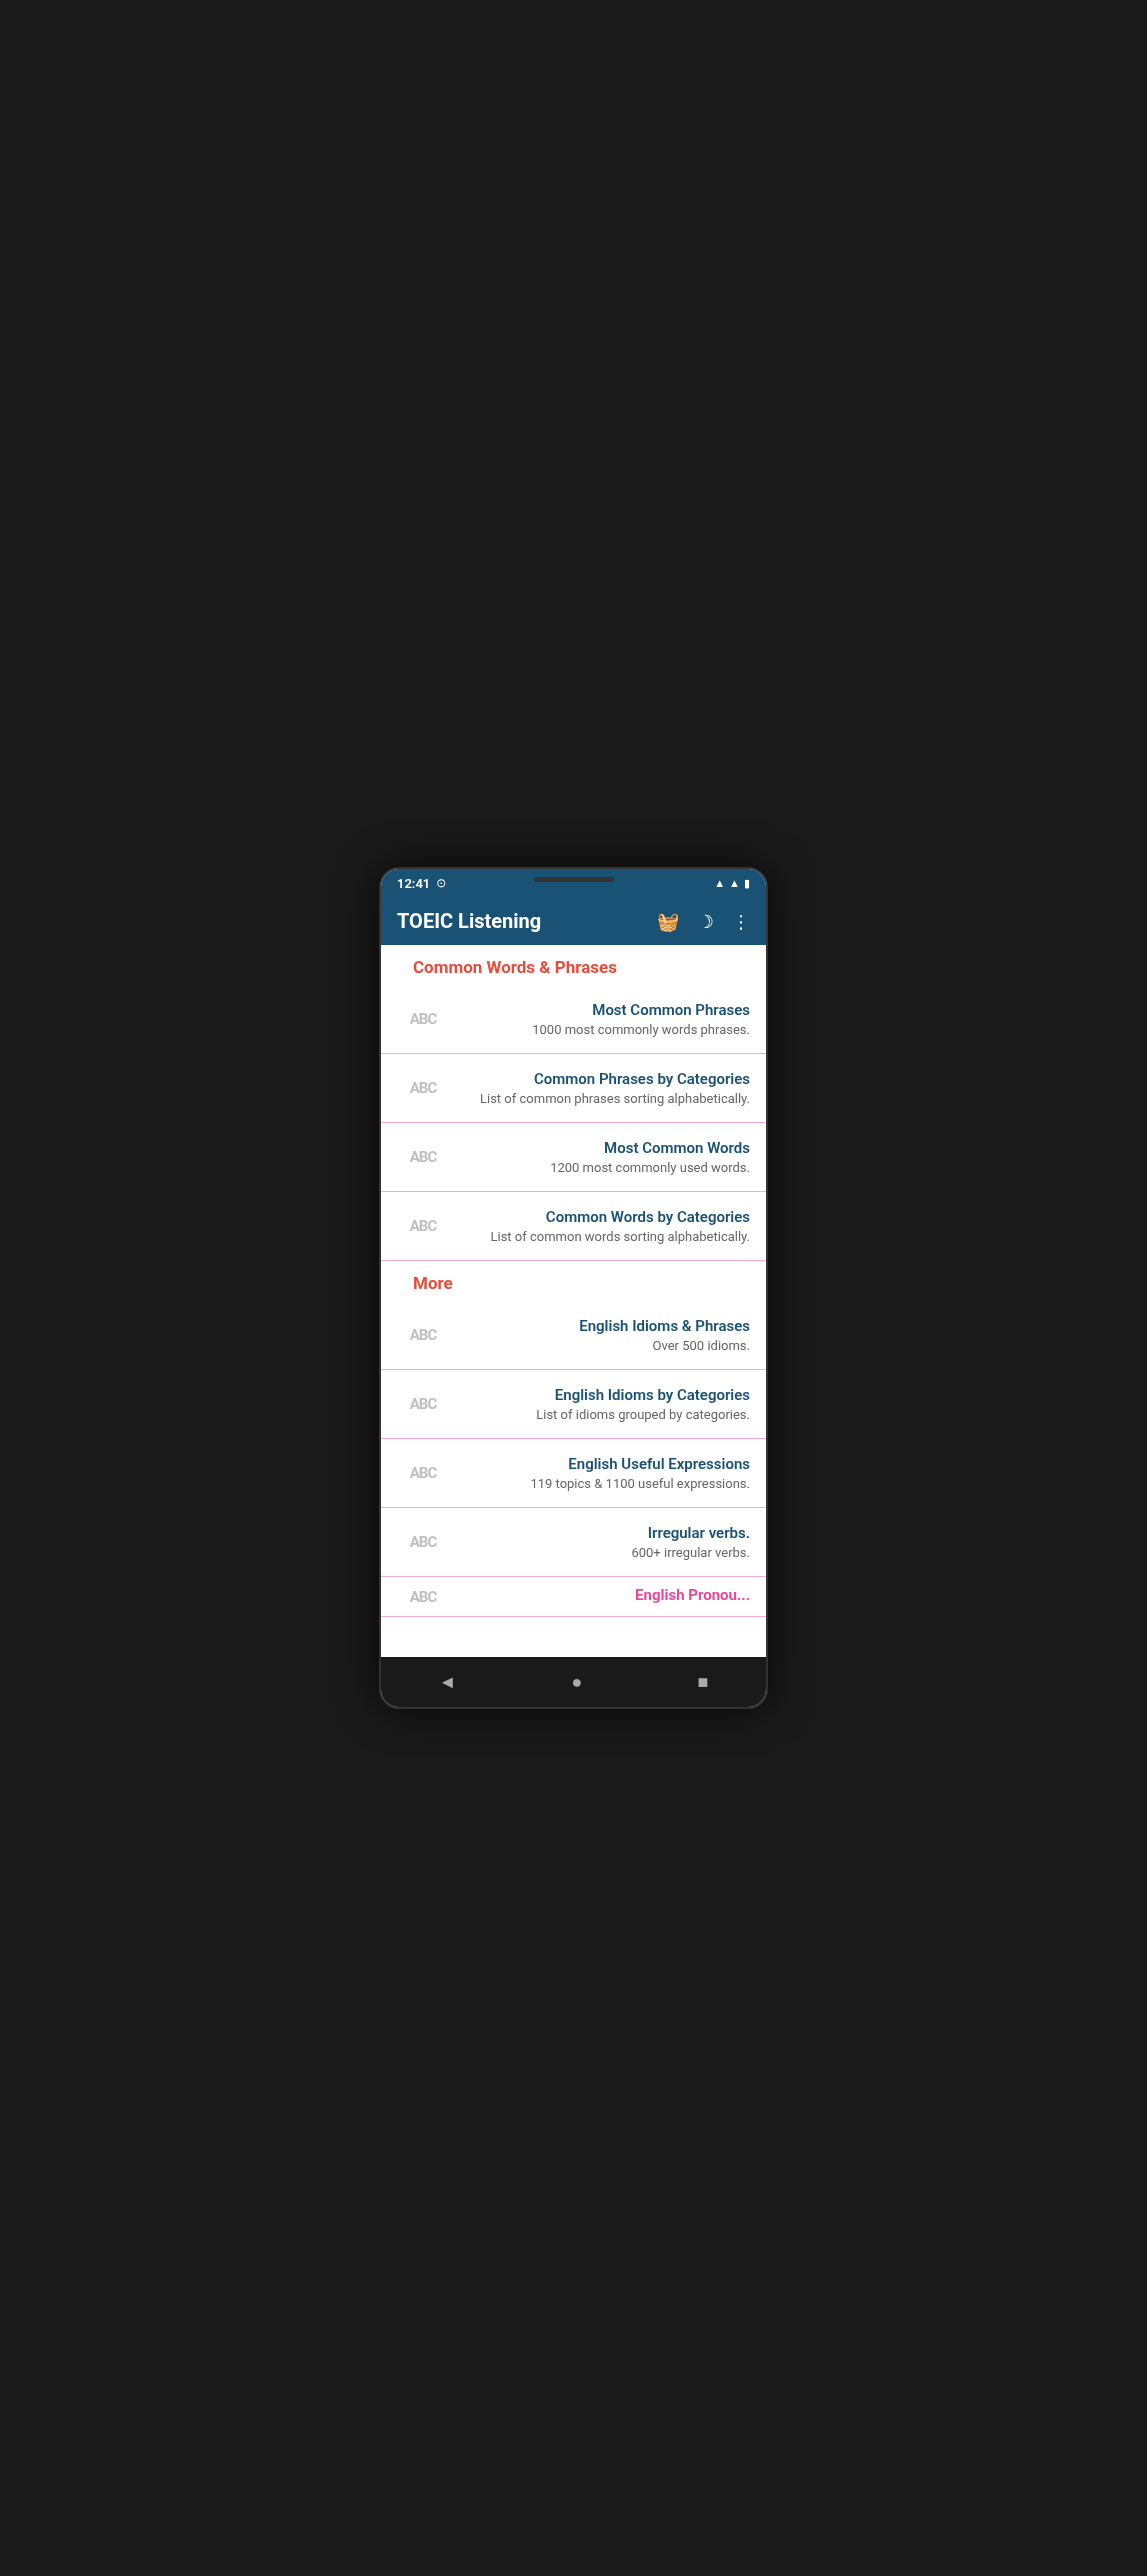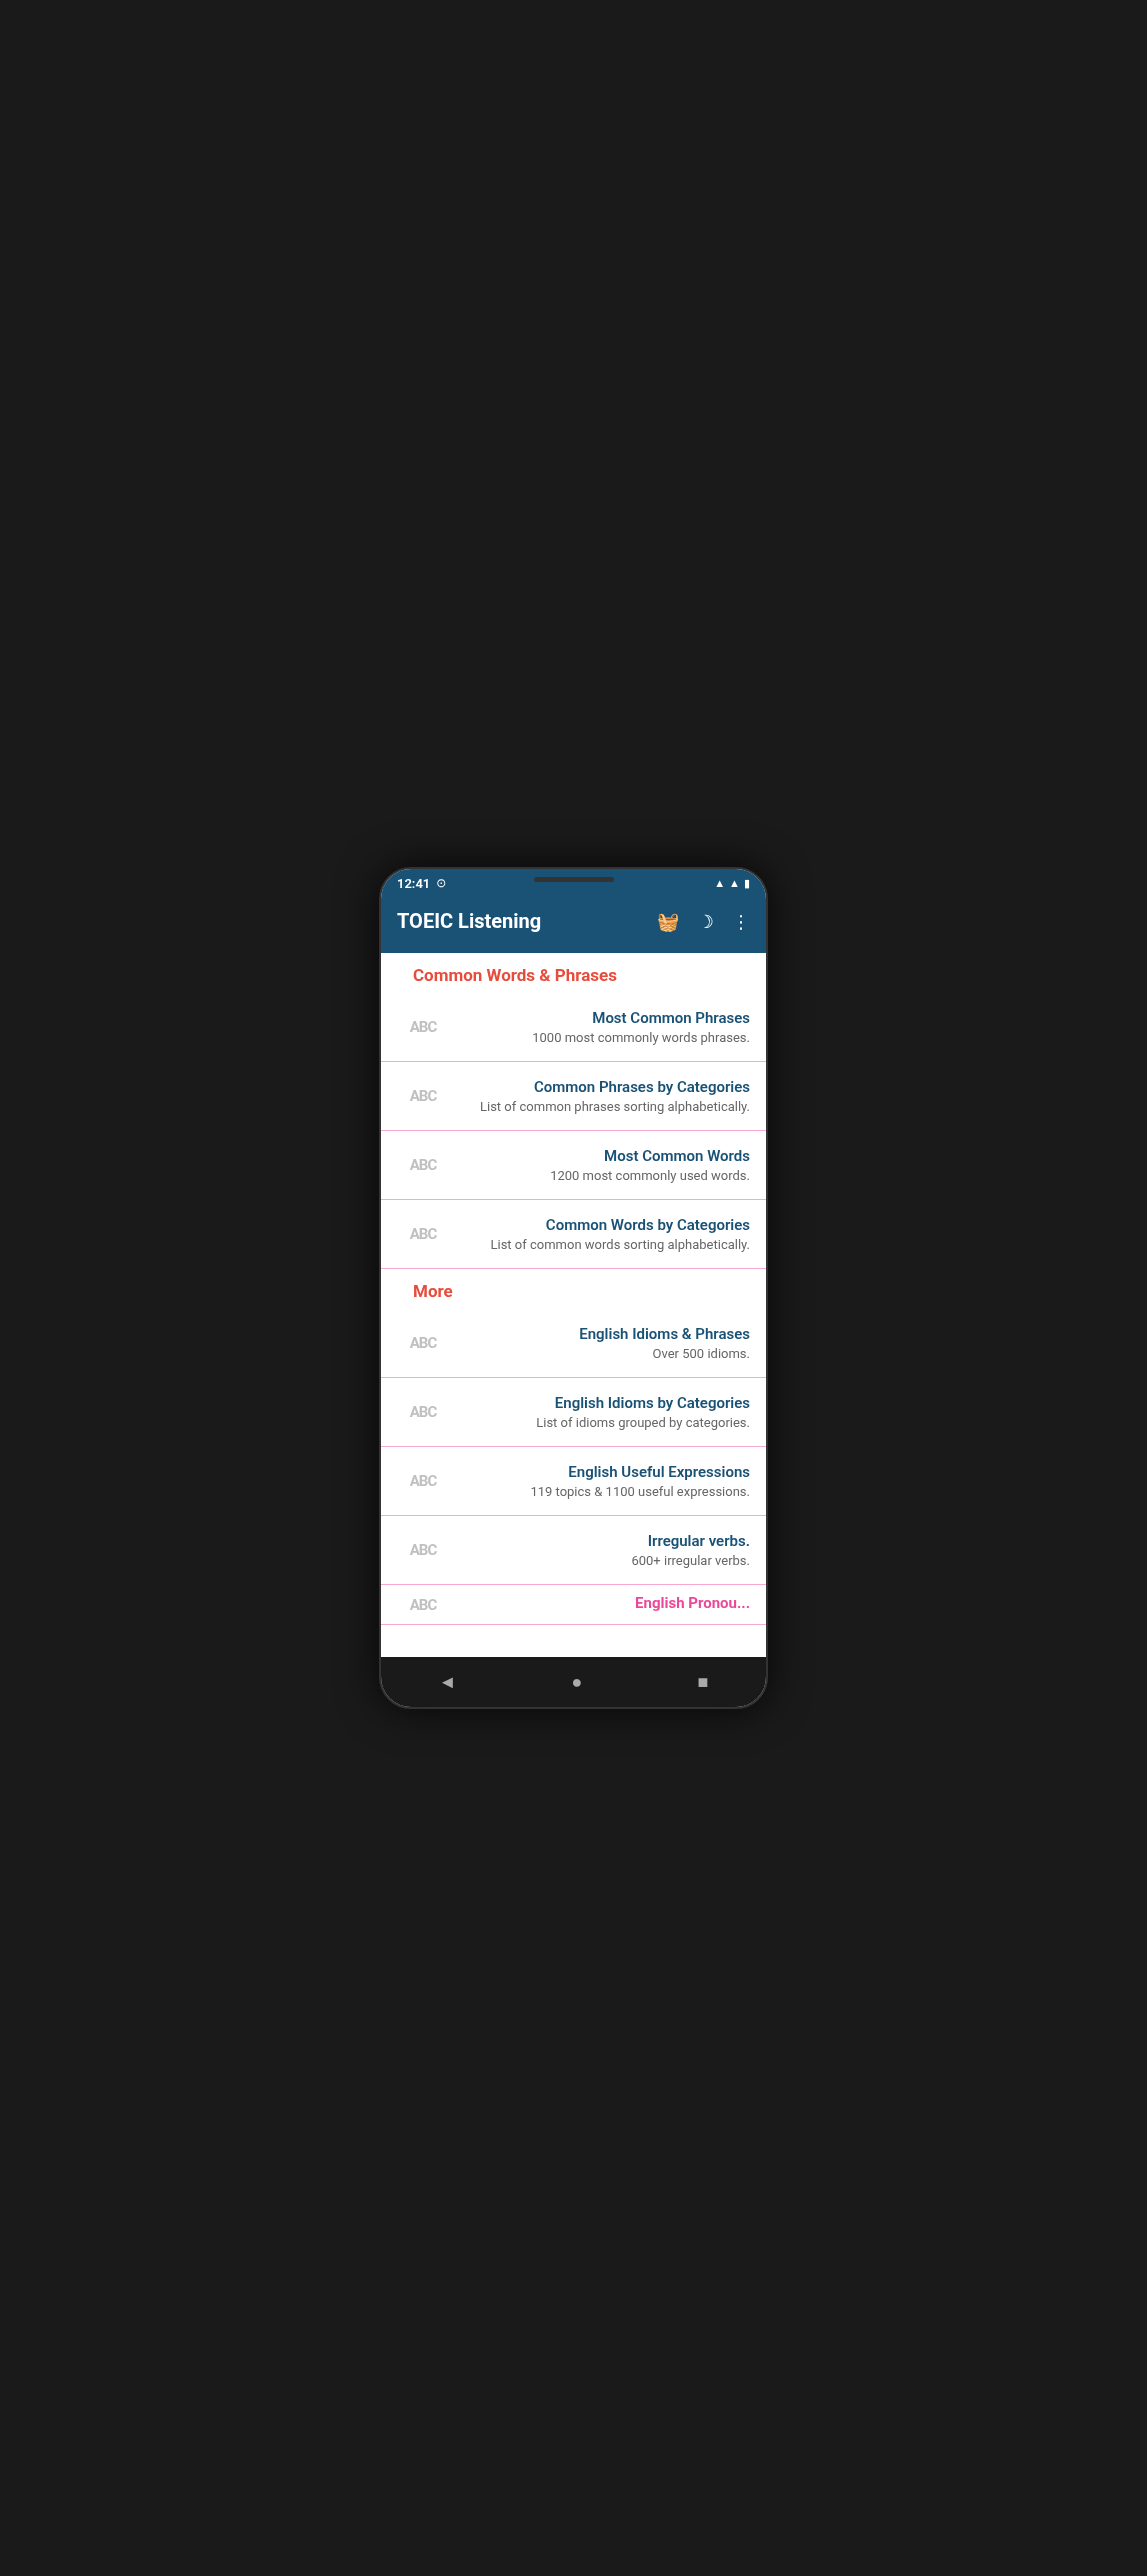--- a/index.html
+++ b/index.html
@@ -14,21 +14,21 @@
       justify-content: center;
       align-items: center;
       min-height: 100vh;
       font-family: 'Roboto', Arial, sans-serif;
     }
 
     .phone-frame {
       width: 389px;
       height: 842px;
       background: #000;
-      border-radius: 32px;
+      border-radius: 20px;
       overflow: hidden;
       position: relative;
       box-shadow: 0 0 40px rgba(0,0,0,0.8);
       border: 2px solid #333;
     }
 
     .phone-inner {
       width: 100%;
       height: 100%;
       background: #fff;
@@ -72,21 +72,21 @@
     }
 
     .wifi-icon, .signal-icon, .battery-icon {
       color: #fff;
       font-size: 11px;
     }
 
     
     .app-bar {
       background: #1a5276;
-      padding: 12px 16px 8px 16px;
+      padding: 12px 16px 0 16px;
       flex-shrink: 0;
     }
 
     .app-bar-top {
       display: flex;
       align-items: center;
       justify-content: space-between;
       margin-bottom: 12px;
     }
 

